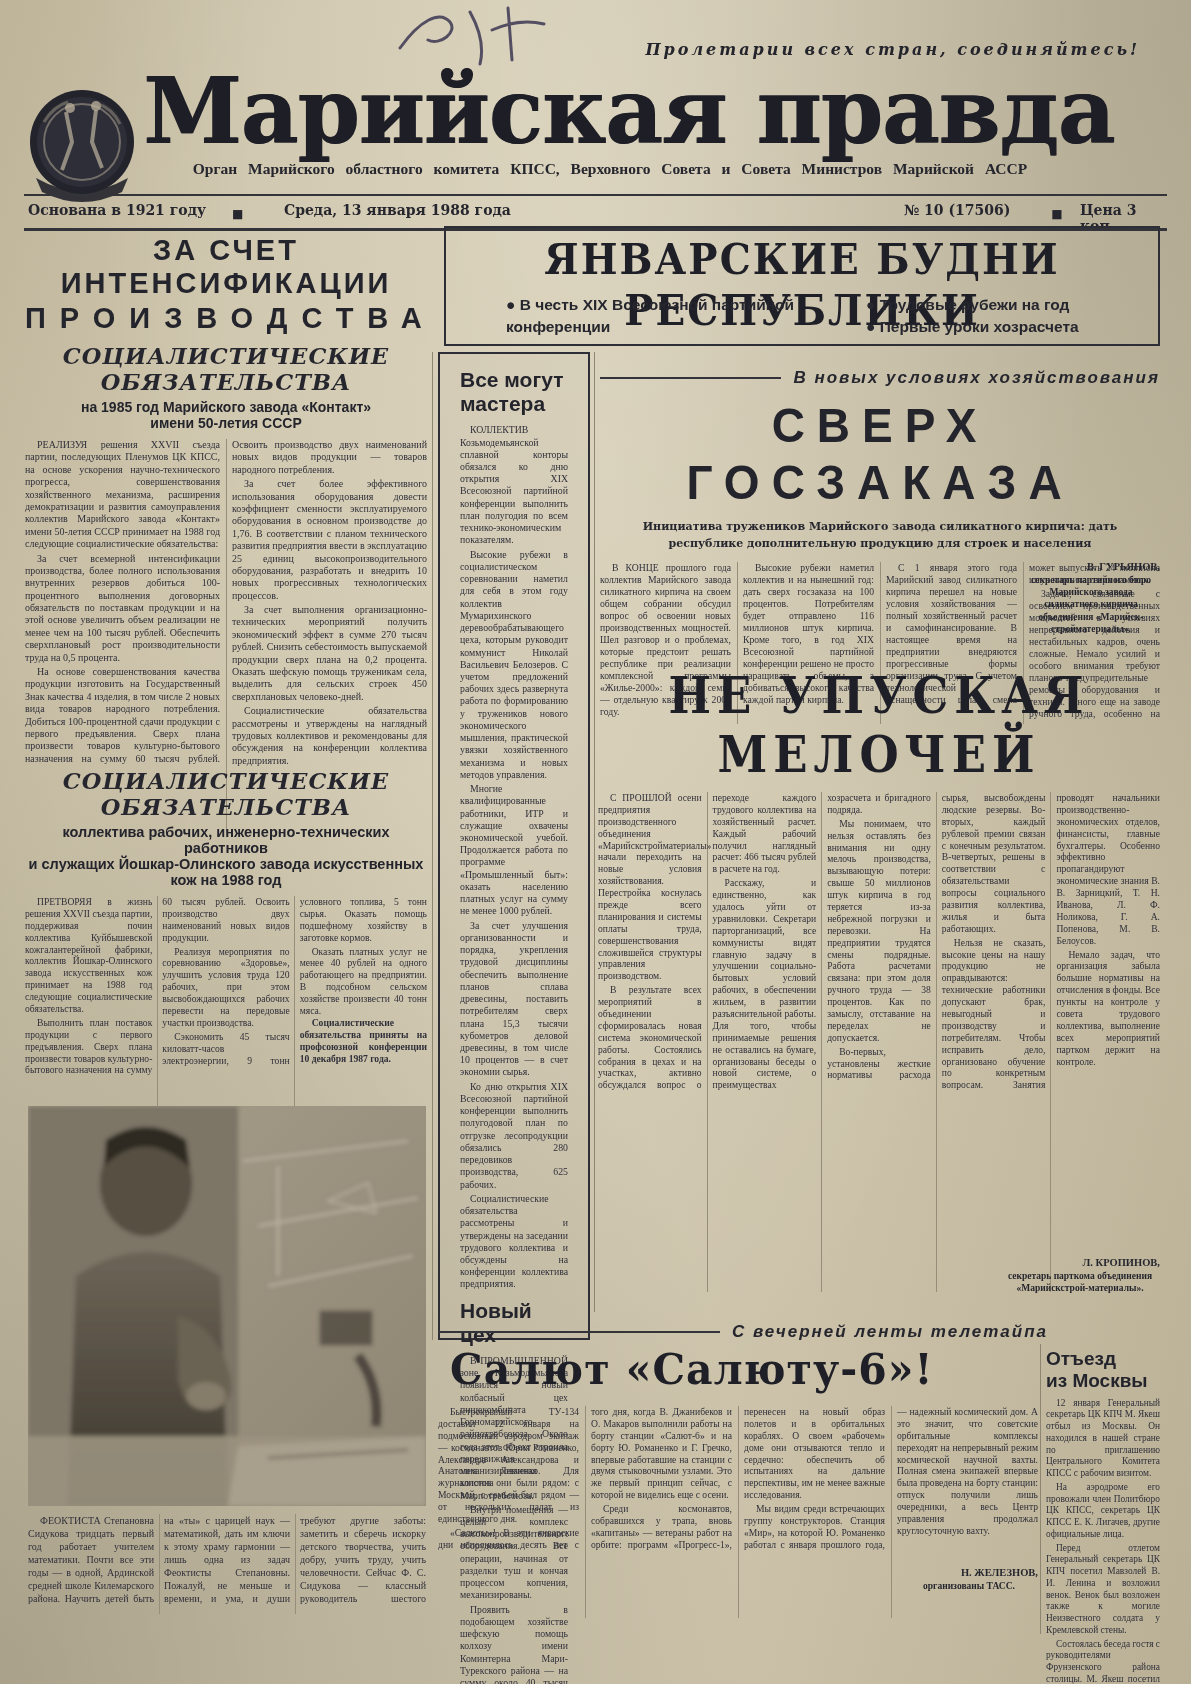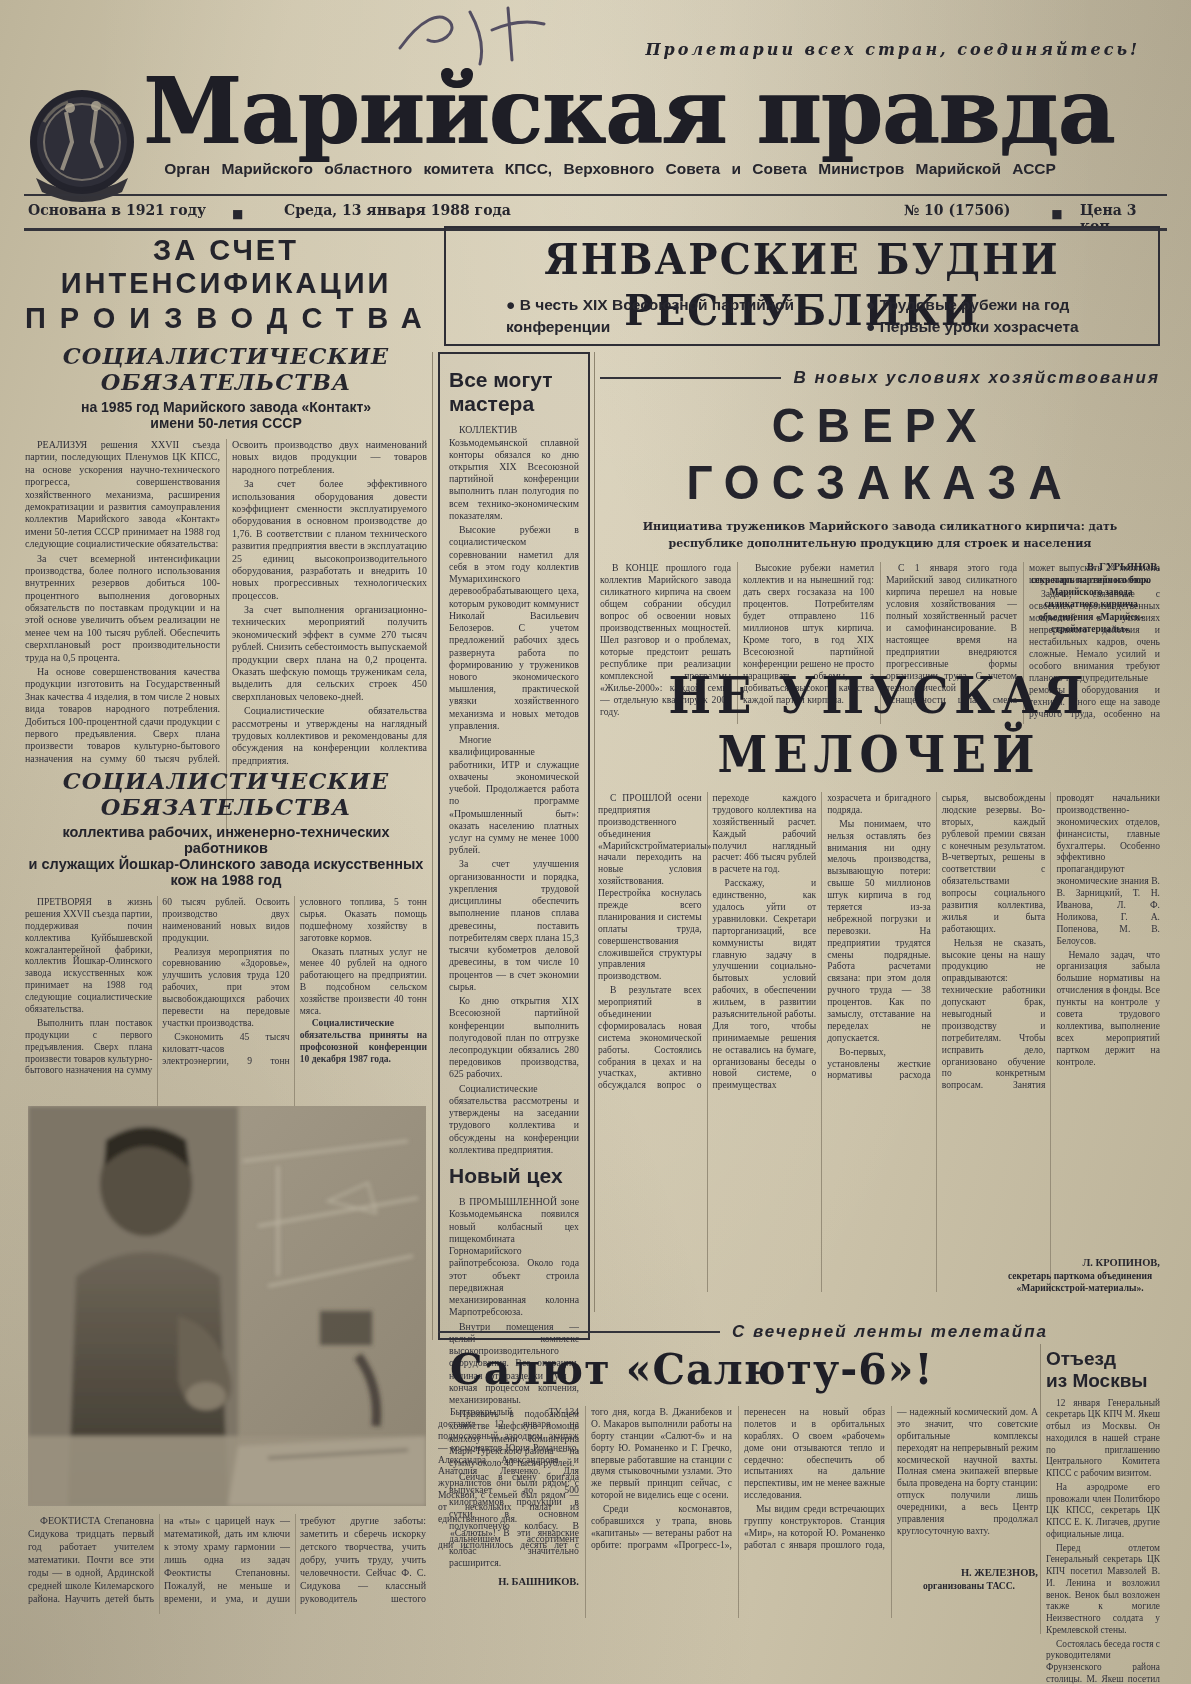--- a/index.html
+++ b/index.html
@@ -10,21 +10,21 @@
       radial-gradient(ellipse at 100% 0%, rgba(74,66,50,.20), rgba(0,0,0,0) 40%),
       linear-gradient(105deg,#bdb49a 0%,#cdc4ab 18%,#d2c9b1 45%,#cbc2a9 70%,#b9b096 100%);
     font-family:"Liberation Serif","DejaVu Serif",serif;color:#2c2c33;}
   .abs{position:absolute;}
   .rule{position:absolute;background:#33333a;}
   .vrule{position:absolute;background:#8e8570;width:1px;}
 
   
   .slogan{font-family:"DejaVu Serif",serif;font-style:italic;font-weight:bold;font-size:16px;letter-spacing:3px;color:#24242c;text-align:right;}
   .masthead-title{font-family:"DejaVu Serif",serif;font-weight:bold;font-size:89px;letter-spacing:-1px;color:#1e1e26;white-space:nowrap;transform:scaleY(1.04);transform-origin:left top;text-shadow:1px 0 0 #1e1e26;}
-  .masthead-sub{font-family:Liberation Sans, sans-serif;font-weight:bold;font-size:15.5px;word-spacing:7px;text-align:center;color:#26262e;}
+  .masthead-sub{font-family:Liberation Serif, serif;font-weight:bold;font-size:15.5px;word-spacing:7px;text-align:center;color:#26262e;}
   .dateline{font-family:"DejaVu Serif",serif;font-weight:bold;font-size:14px;color:#26262e;}
   .sq{font-size:12px;position:relative;top:-1px;}
 
   
   .h-stencil{font-family:"Liberation Sans",sans-serif;font-weight:bold;color:#24242c;text-align:center;}
   .h-italic{font-family:"DejaVu Serif",serif;font-style:italic;font-weight:bold;color:#26262e;text-align:center;}
   .h-slab{font-family:"DejaVu Serif",serif;font-weight:bold;color:#1f1f27;text-align:center;}
   .kicker{font-family:"Liberation Sans",sans-serif;font-style:italic;font-weight:bold;font-size:17px;color:#26262e;white-space:nowrap;}
   .deck{font-family:"DejaVu Serif",serif;font-weight:bold;font-size:11px;text-align:center;color:#26262e;line-height:1.55;}
   .bullets{font-family:"Liberation Sans",sans-serif;font-weight:bold;font-size:15.5px;color:#26262e;line-height:1.45;}
@@ -154,21 +154,21 @@
     </svg>
   </div>
 
   <div class="abs caption c3 body-text" style="left:28px;top:1514px;width:398px;height:100px;">
     <div>
         <p>ФЕОКТИСТА Степановна Сидукова тридцать первый год работает учителем математики. Почти все эти годы — в одной, Ардинской средней школе Килемарского района. Научить детей быть на «ты» с царицей наук — математикой, дать им ключи к этому храму гармонии — лишь одна из задач Феоктисты Степановны. Пожалуй, не меньше и времени, и ума, и души требуют другие заботы: заметить и сберечь искорку детского творчества, учить добру, учить труду, учить человечности. Сейчас Ф. С. Сидукова — классный руководитель шестого класса. Отличник народного просвещения, ветеран труда, Феоктиста Степановна принимает активное участие и в общественной жизни родной школы, она — член группы народного контроля, пропагандист, член общества «Знание».</p>
       </div>
 
   </div>
 
-  <div class="abs box" style="left:438px;top:352px;width:152px;height:988px;padding:8px 9px;background:rgba(0,0,0,0.015);box-sizing:border-box;">
+  <div class="abs box" style="left:438px;top:352px;width:152px;height:988px;padding:8px 20px;background:rgba(0,0,0,0.015);box-sizing:border-box;">
     <div class="mid-head" style="width:130px;">Все могут мастера</div>
     <div class="mid-col">
         <p>КОЛЛЕКТИВ Козьмодемьянской сплавной конторы обязался ко дню открытия XIX Всесоюзной партийной конференции выполнить план полугодия по всем технико-экономическим показателям.</p>
         <p>Высокие рубежи в социалистическом соревновании наметил для себя в этом году коллектив Мумарихинского деревообрабатывающего цеха, которым руководит коммунист Николай Васильевич Белозеров. С учетом предложений рабочих здесь развернута работа по формированию у тружеников нового экономического мышления, практической увязки хозяйственного механизма и новых методов управления.</p>
         <p>Многие квалифицированные работники, ИТР и служащие охвачены экономической учебой. Продолжается работа по программе «Промышленный быт»: оказать населению платных услуг на сумму не менее 1000 рублей.</p>
         <p>За счет улучшения организованности и порядка, укрепления трудовой дисциплины обеспечить выполнение планов сплава древесины, поставить потребителям сверх плана 15,3 тысячи кубометров деловой древесины, в том числе 10 процентов — в счет экономии сырья.</p>
         <p>Ко дню открытия XIX Всесоюзной партийной конференции выполнить полугодовой план по отгрузке лесопродукции обязались 280 передовиков производства, 625 рабочих.</p>
         <p>Социалистические обязательства рассмотрены и утверждены на заседании трудового коллектива и обсуждены на конференции коллектива предприятия.</p>
       </div>
     <div class="mid-head">Новый цех</div>

